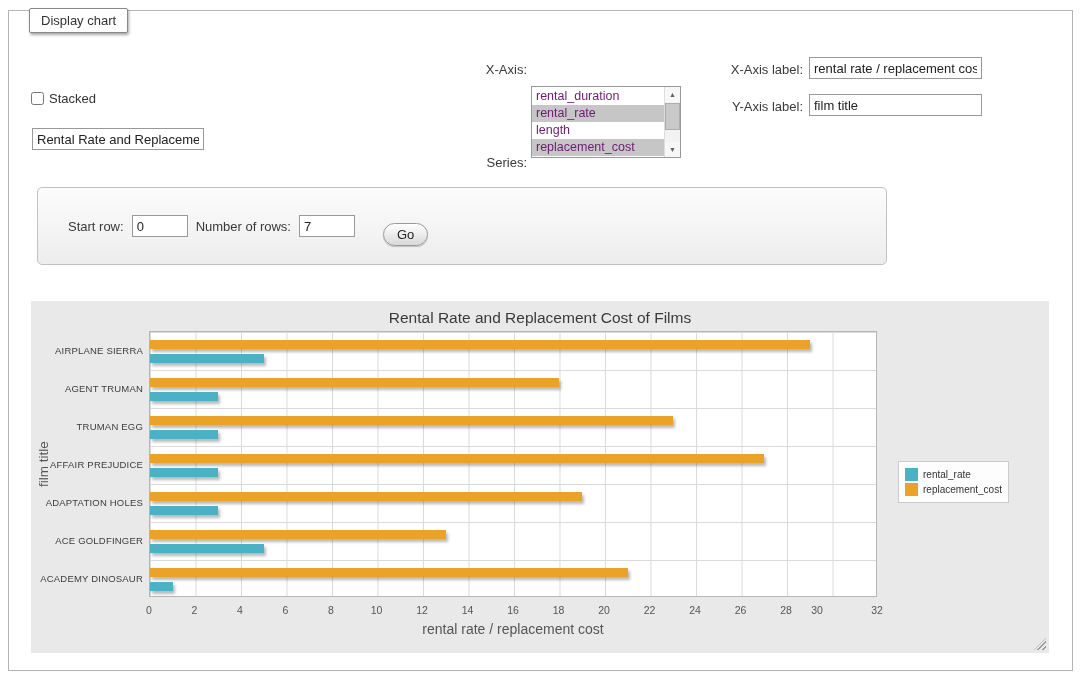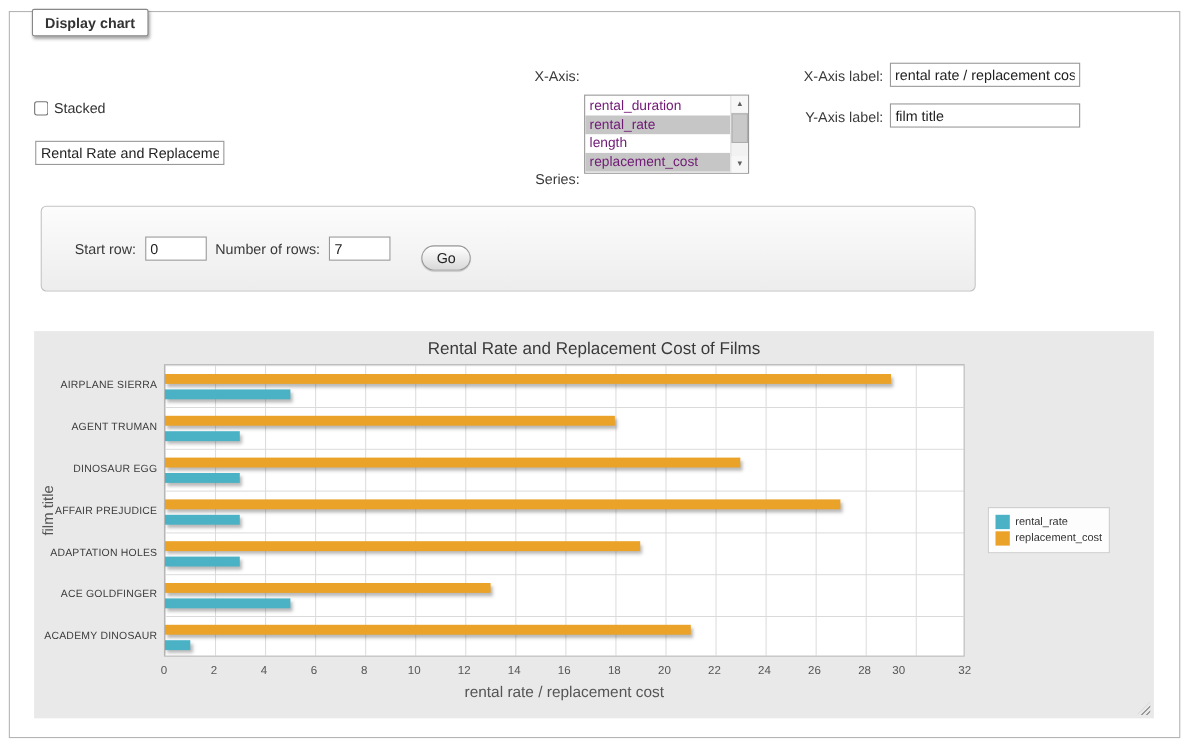--- a/index.html
+++ b/index.html
@@ -18,21 +18,21 @@
     background: #fff;
   }
   .legend-box {
     position: absolute;
     left: 20px;
     top: -3px;
     background: #fff;
     border: 1px solid #888;
     border-radius: 2px;
     padding: 4px 11px;
-    font-weight: bold;
+    font-weight: normal;
     font-size: 13px;
     color: #333;
     box-shadow: 1px 2px 3px rgba(0,0,0,0.35);
     z-index: 5;
   }
   .radio-row {
     position: absolute;
     left: 22px;
     top: 48px;
     display: flex;
@@ -302,21 +302,21 @@
         <div class="bar" style="top: 159.5px; width: 432.022px; background: rgb(234, 162, 40);"></div>
         <div class="bar" style="top: 173.5px; width: 68.0225px; background: rgb(75, 178, 197);"></div>
         <div class="bar" style="top: 197.5px; width: 295.522px; background: rgb(234, 162, 40);"></div>
         <div class="bar" style="top: 211.5px; width: 113.522px; background: rgb(75, 178, 197);"></div>
         <div class="bar" style="top: 235.5px; width: 477.522px; background: rgb(234, 162, 40);"></div>
         <div class="bar" style="top: 249.5px; width: 22.5225px; background: rgb(75, 178, 197);"></div>
       </div>
     <div class="cat-labels" id="catLabels">
         <div class="cat-label" style="top: 44px;">AIRPLANE SIERRA</div>
         <div class="cat-label" style="top: 82px;">AGENT TRUMAN</div>
-        <div class="cat-label" style="top: 120px;">DINOSAUR EGG</div>
+        <div class="cat-label" style="top: 120px;">TRUMAN EGG</div>
         <div class="cat-label" style="top: 158px;">AFFAIR PREJUDICE</div>
         <div class="cat-label" style="top: 196px;">ADAPTATION HOLES</div>
         <div class="cat-label" style="top: 234px;">ACE GOLDFINGER</div>
         <div class="cat-label" style="top: 272px;">ACADEMY DINOSAUR</div>
       </div>
     <div class="x-ticks" id="xTicks">
         <div class="x-tick" style="left: 118px;">0</div>
         <div class="x-tick" style="left: 163.5px;">2</div>
         <div class="x-tick" style="left: 209px;">4</div>
         <div class="x-tick" style="left: 254.5px;">6</div>

